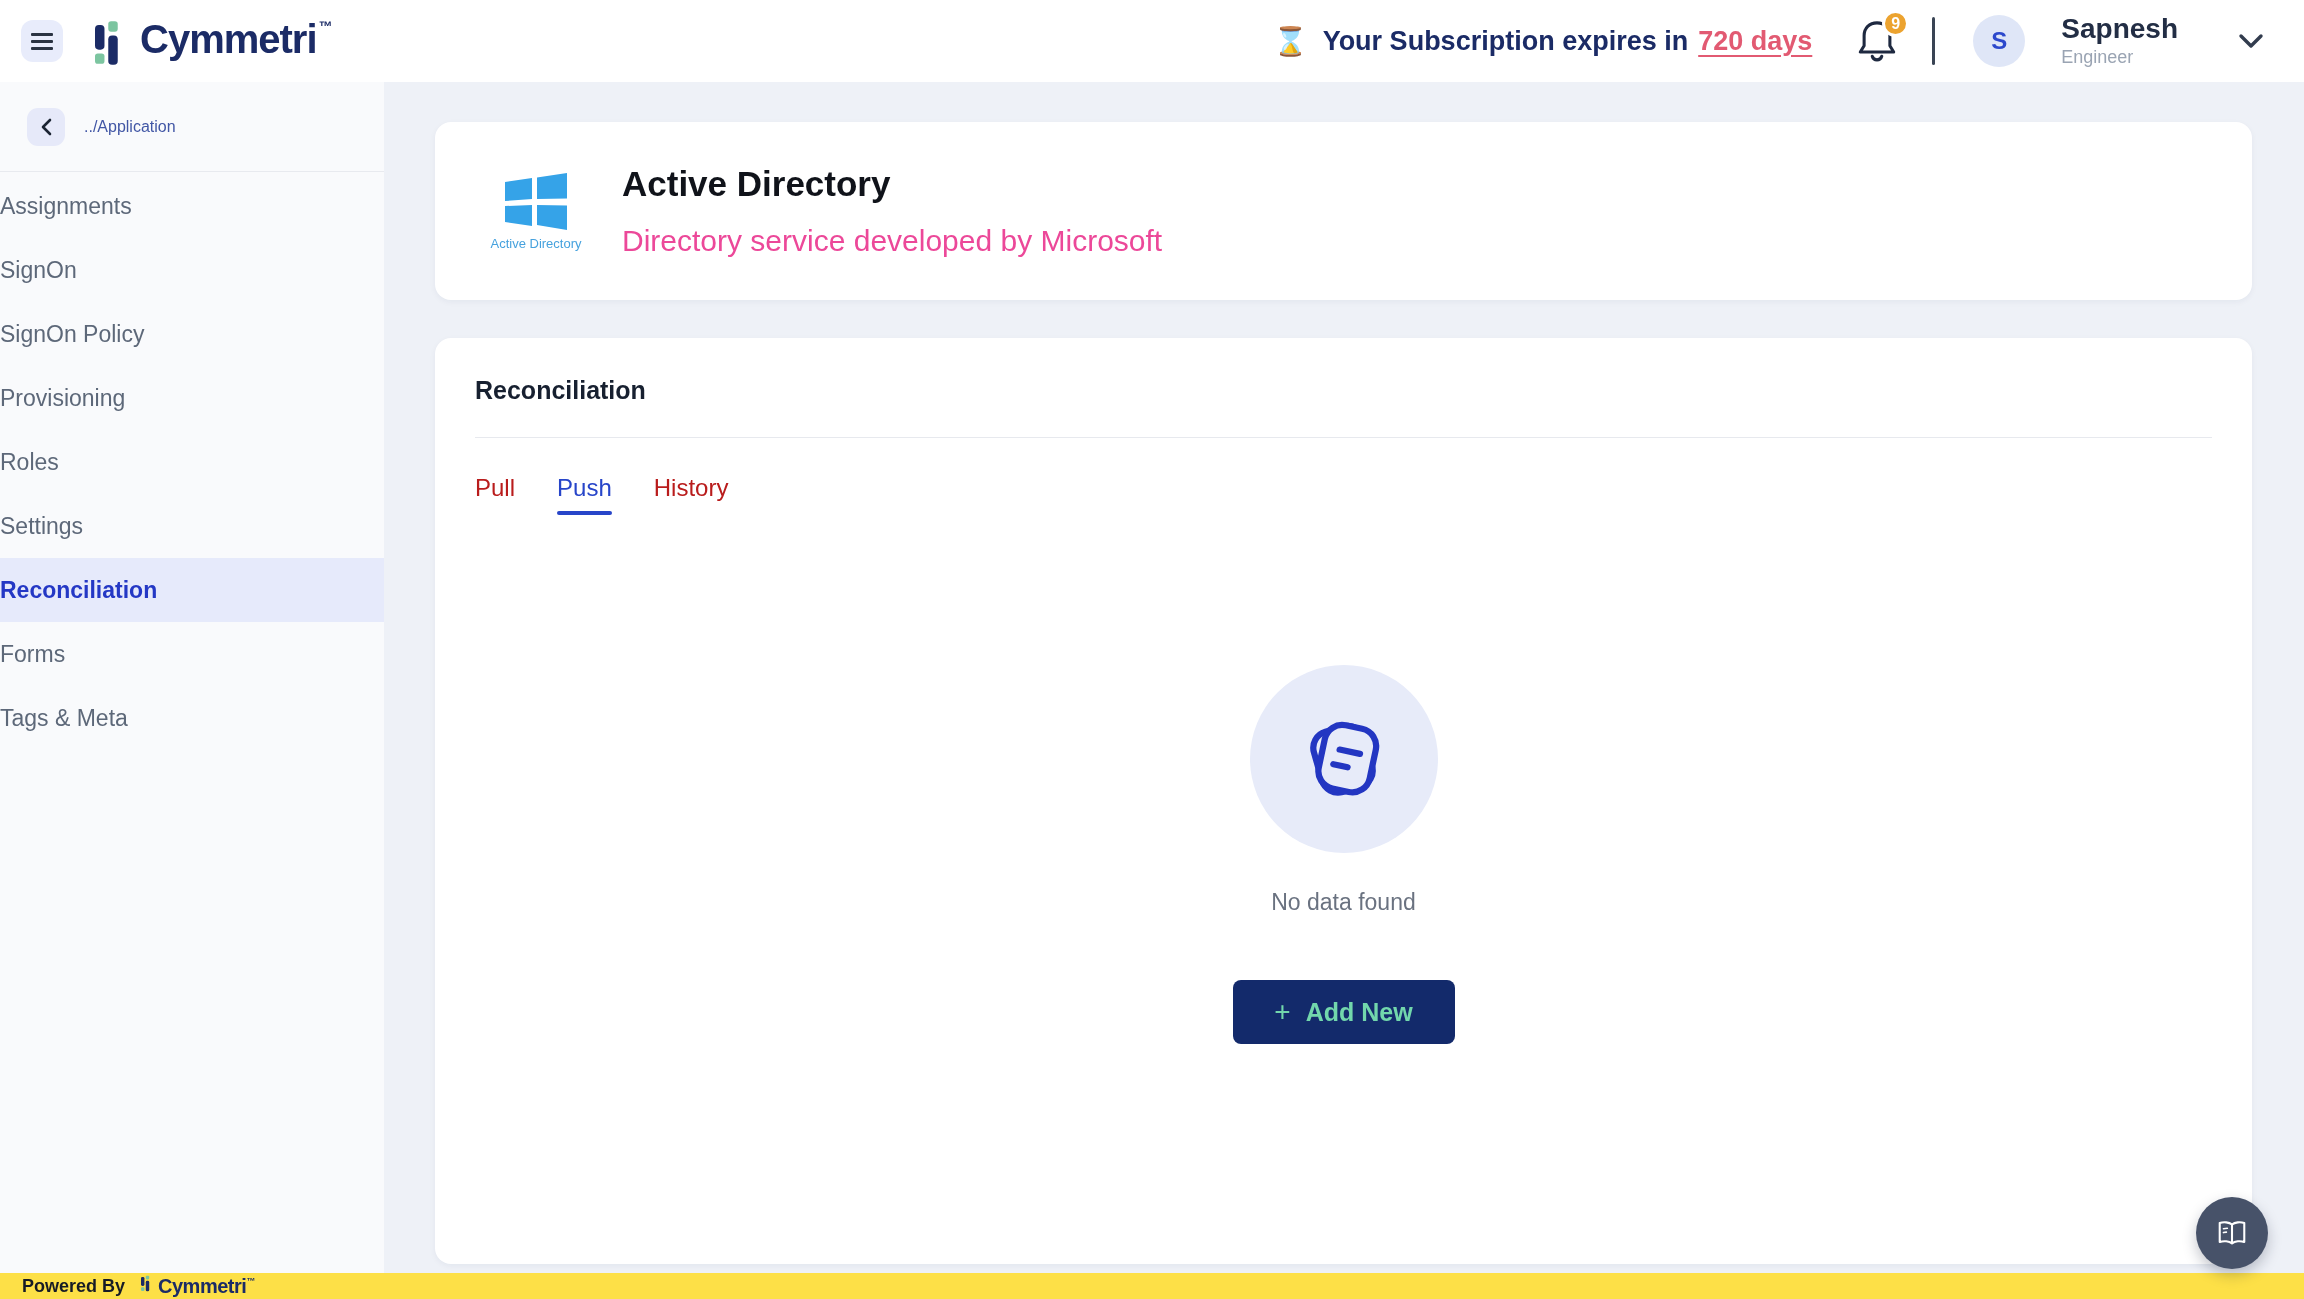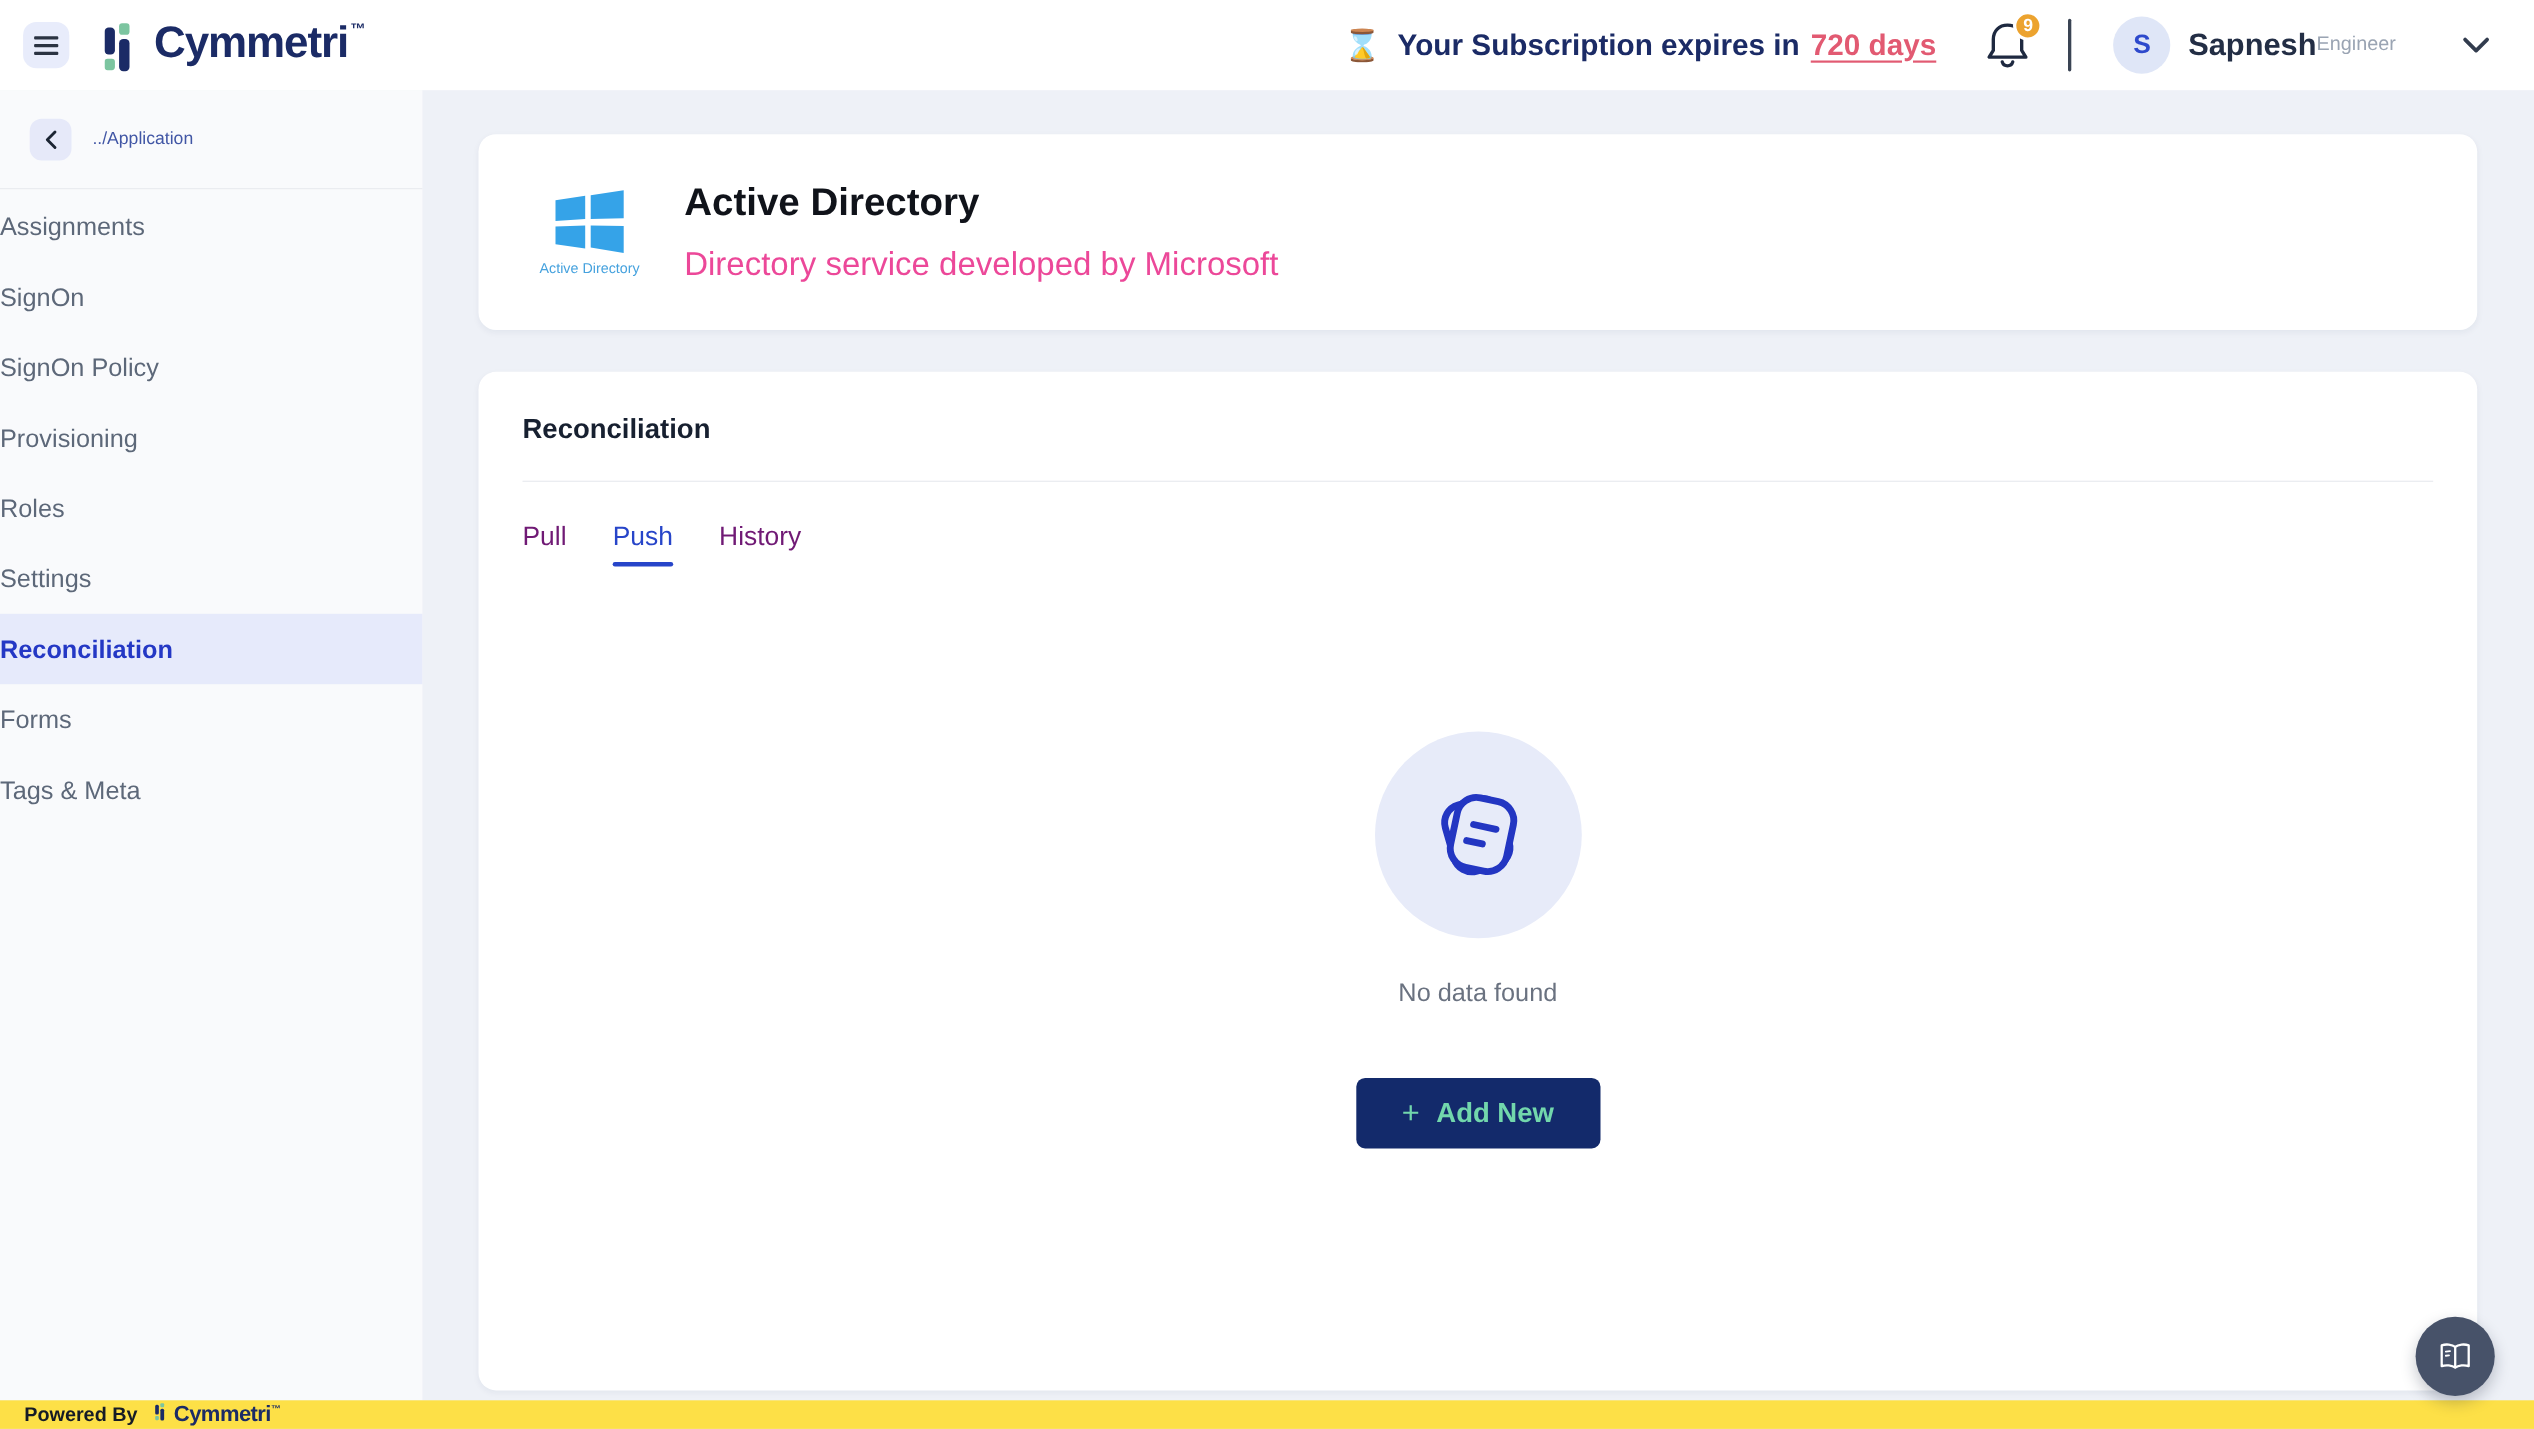--- a/index.html
+++ b/index.html
@@ -42,21 +42,21 @@
     background:#eca32f; border:3px solid #ffffff; border-radius:50%;
     color:#ffffff; font-size:16px; font-weight:bold;
     display:flex; align-items:center; justify-content:center;
   }
   .vdivider { width:3px; height:48px; background:#3a4454; margin-left:34px; border-radius:2px; }
   .avatar {
     width:52px; height:52px; border-radius:50%; background:#dfe6f7;
     display:flex; align-items:center; justify-content:center;
     font-size:24px; font-weight:bold; color:#2d49cc; margin-left:38px; cursor:pointer; flex:none;
   }
-  .user-meta { margin-left:16px; display:flex; flex-direction:row; }
+  .user-meta { margin-left:36px; display:flex; flex-direction:column; }
   .user-name { font-size:28px; font-weight:600; color:#232e45; line-height:30px; }
   .user-role { font-size:18px; color:#9aa4b3; margin-top:3px; }
   .chevron-down { margin-left:58px; cursor:pointer; display:flex; }
 
   
   .sidebar {
     position:absolute; top:82px; left:0; width:384px; bottom:26px;
     background:#f9fafc; z-index:2;
   }
   .side-back {
@@ -86,21 +86,21 @@
   .app-logo { width:96px; display:flex; flex-direction:column; align-items:center; flex:none; }
   .app-logo-caption { font-size:13px; color:#46a2de; margin-top:6px; white-space:nowrap; }
   .app-titles { margin-left:38px; }
   .app-title { font-size:35px; font-weight:bold; color:#10131a; }
   .app-subtitle { font-size:30px; color:#ec4899; margin-top:20px; }
 
   .recon-card { margin-top:38px; height:926px; padding:38px 40px; position:relative; }
   .recon-title { font-size:25px; font-weight:bold; color:#172030; }
   .recon-divider { height:1px; background:#e7e9ee; margin-top:32px; }
   .tabs { display:flex; gap:42px; margin-top:36px; }
-  .tab { font-size:24px; color:#701a75; padding-bottom:13px; position:relative; cursor:pointer; }
+  .tab { font-size:24px; color:#b91c1c; padding-bottom:13px; position:relative; cursor:pointer; }
   .tab.active { color:#2745c9; }
   .tab.active::after {
     content:""; position:absolute; left:0; right:0; bottom:0; height:4px;
     background:#2745c9; border-radius:2px;
   }
   .empty-state { display:flex; flex-direction:column; align-items:center; margin-top:150px; }
   .empty-circle {
     width:188px; height:188px; border-radius:50%; background:#e7ebf9;
     display:flex; align-items:center; justify-content:center;
   }

